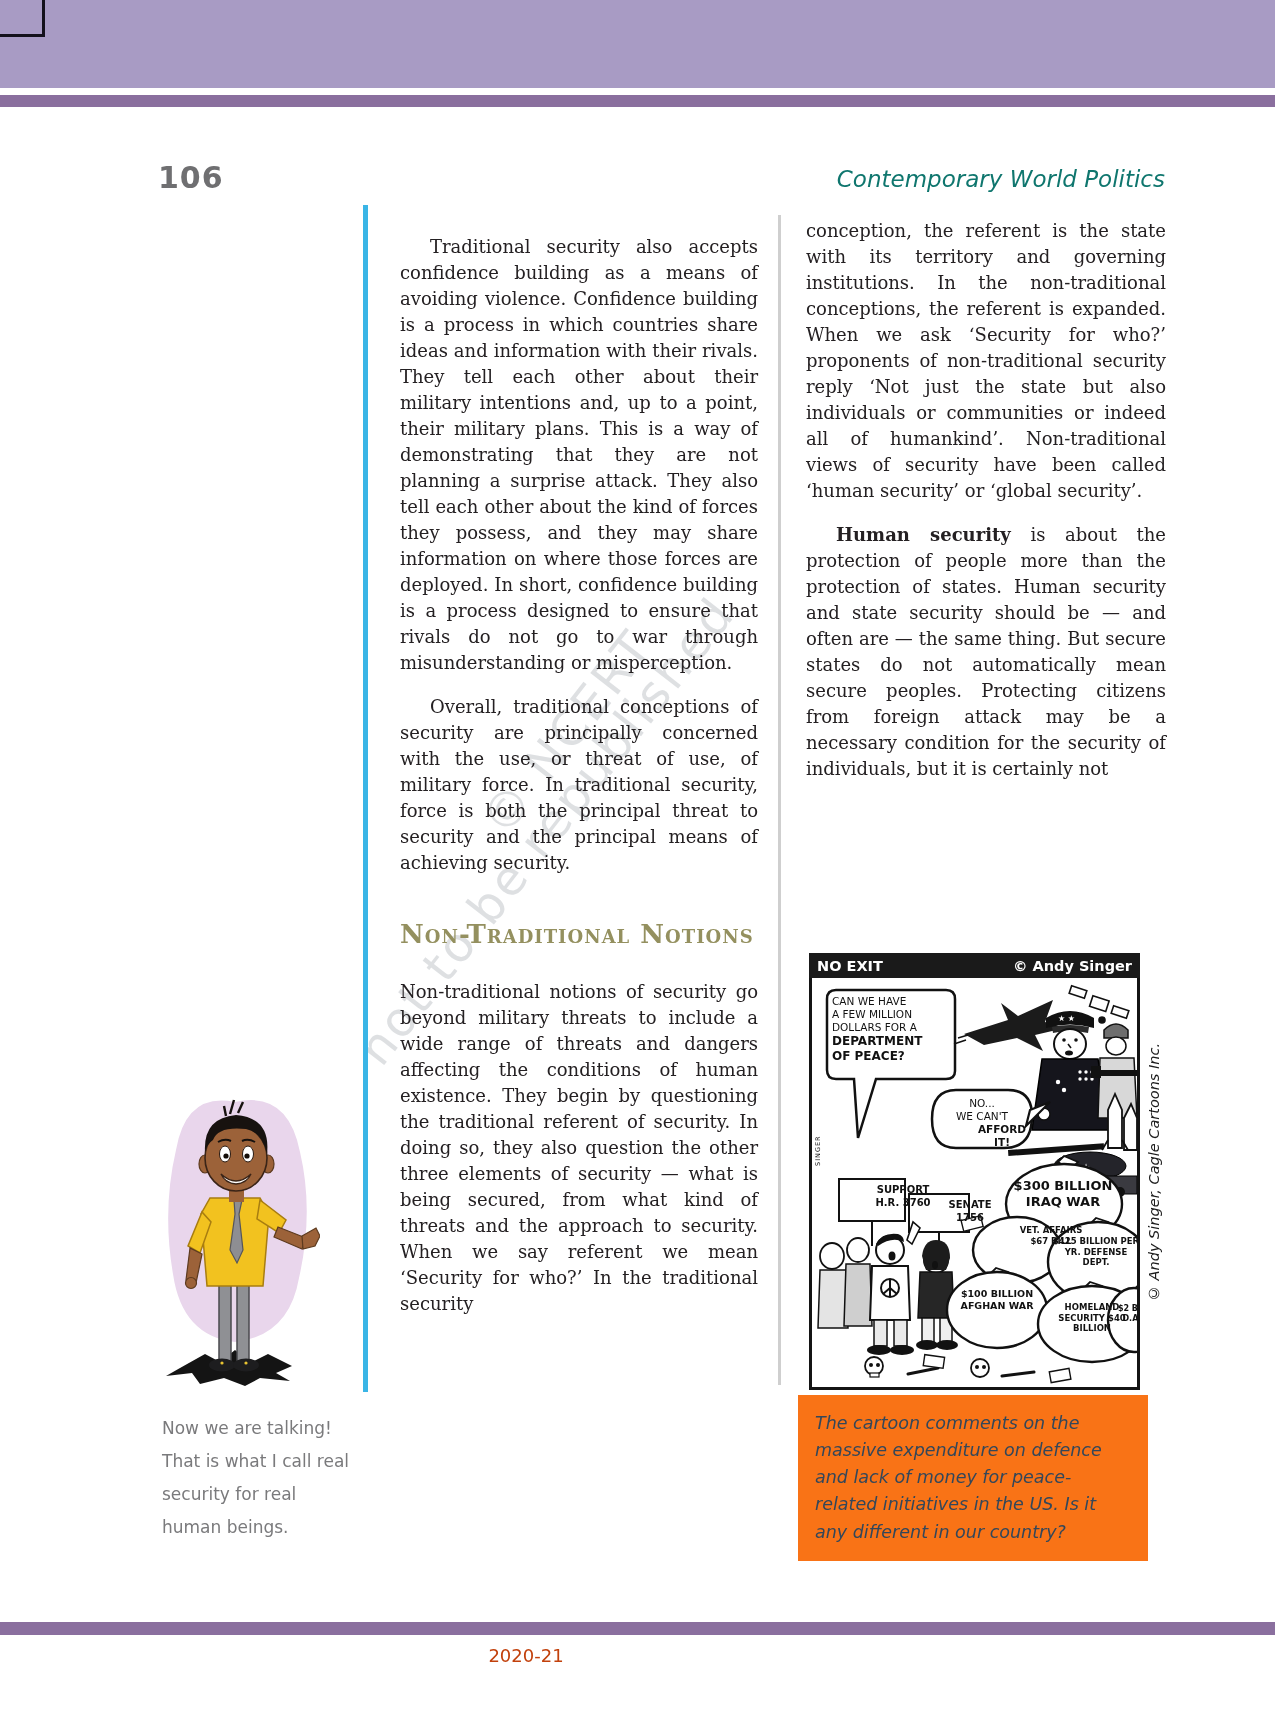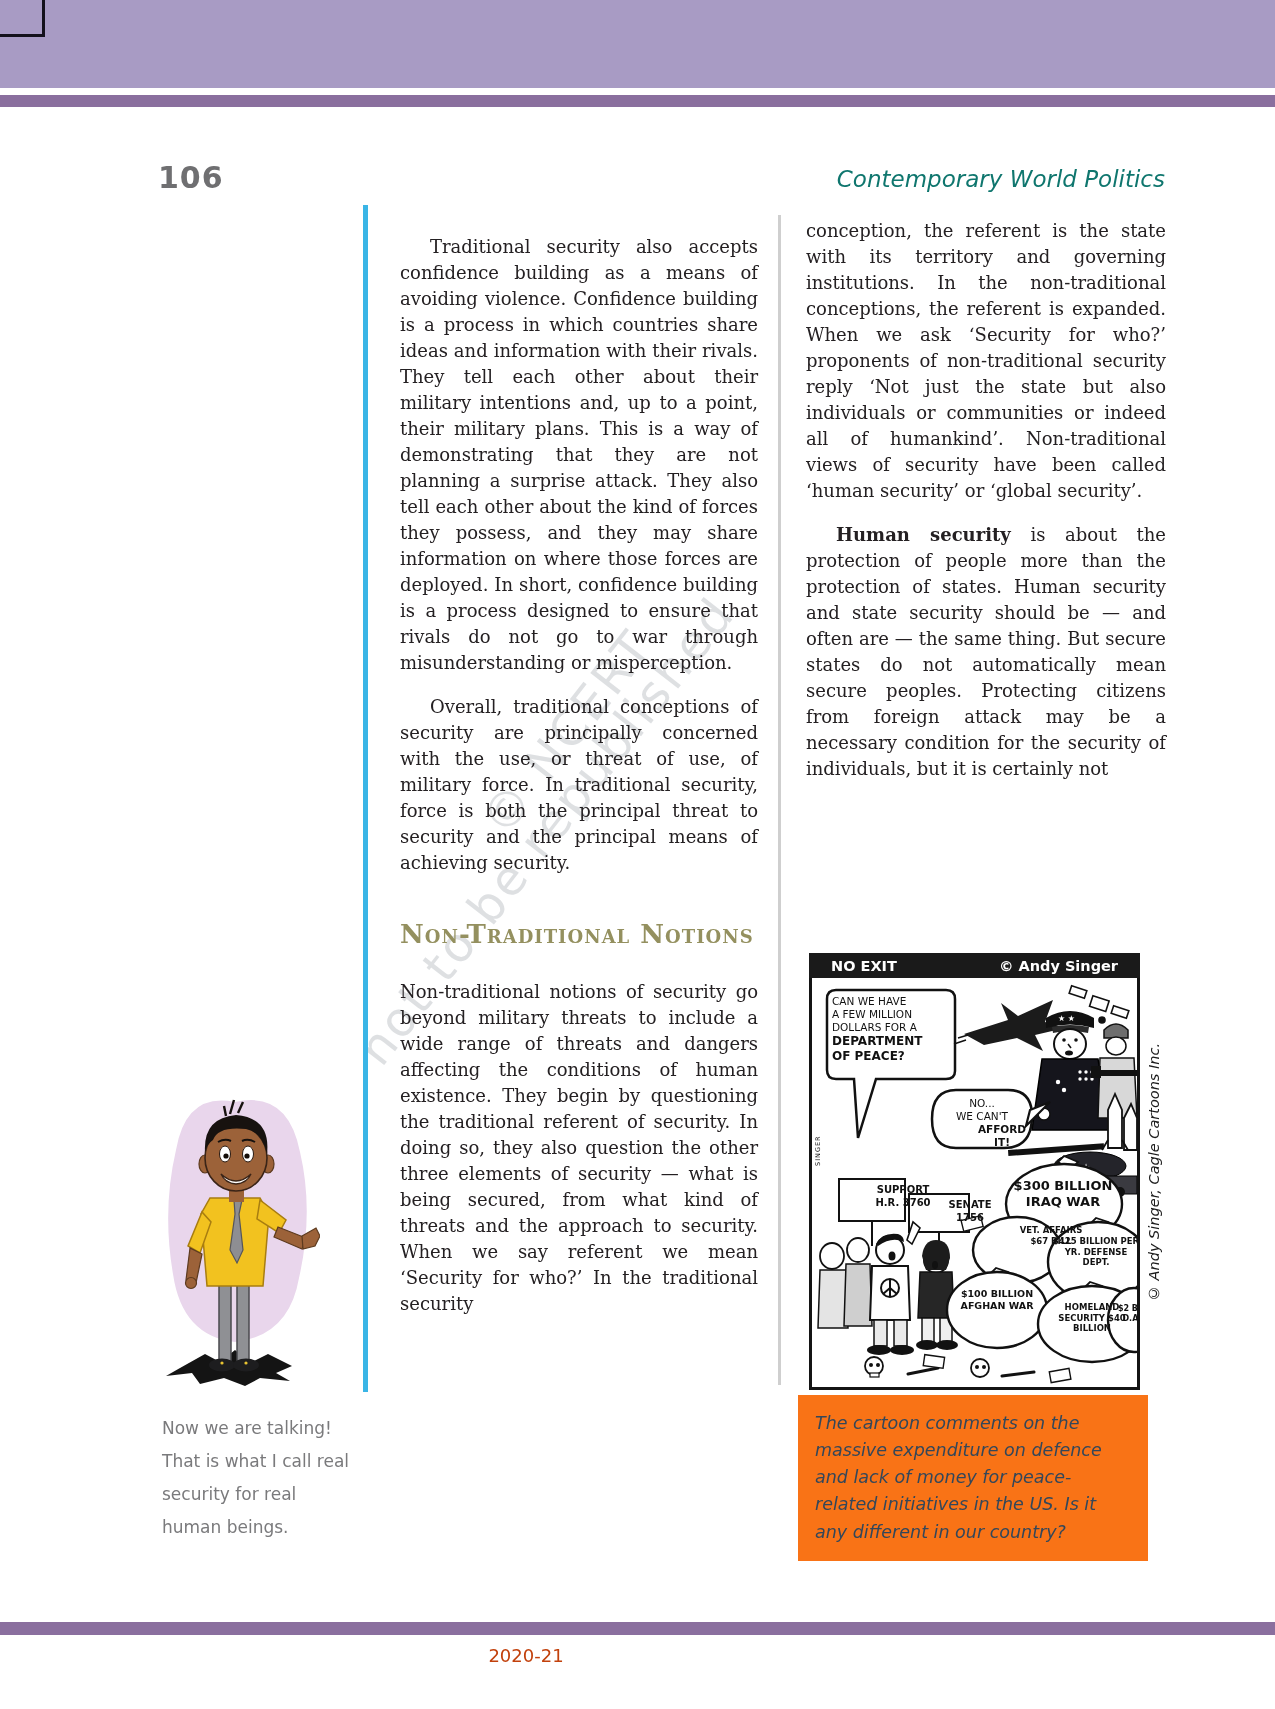--- a/index.html
+++ b/index.html
@@ -39,21 +39,21 @@
   .wm2{left:368px;top:1030px;}
   .col,.cartoon-wrap,.caption-box,.margin-figure,.margin-quote{z-index:1;}
   
   .margin-figure{position:absolute;left:150px;top:1080px;width:170px;height:315px;}
   .margin-quote{position:absolute;left:162px;top:1412px;width:192px;
     font-family:"DejaVu Sans",sans-serif;font-size:17px;line-height:1.95;color:#7a7a7c;}
   
   .cartoon-wrap{position:absolute;left:809px;top:953px;width:331px;}
   .cartoon-header{height:25px;background:#1a1a1a;color:#ffffff;
     font-family:"DejaVu Sans",sans-serif;font-weight:800;font-size:14.5px;
-    display:flex;justify-content:space-between;align-items:center;padding:0 22px;box-sizing:border-box;}
+    display:flex;justify-content:space-between;align-items:center;padding:0 8px;box-sizing:border-box;}
   .cartoon-body{position:relative;height:412px;border:3px solid #141414;border-top:none;
     background:#ffffff;box-sizing:border-box;overflow:hidden;}
   .cartoon-body svg{position:absolute;left:0;top:0;}
   .ctext{position:absolute;font-family:"DejaVu Sans",sans-serif;color:#111;
     text-transform:uppercase;line-height:1.25;}
   .bub1{left:20px;top:17px;width:118px;font-size:10.5px;font-weight:500;}
   .bub1 .big{font-size:12px;font-weight:800;}
   .bub2{left:122px;top:119px;width:96px;font-size:10.5px;font-weight:500;text-align:center;}
   .bub2 .big{font-weight:800;padding-left:40px;}
   .sign-text{font-size:10px;font-weight:700;text-align:center;line-height:1.3;margin-left:30px;}

